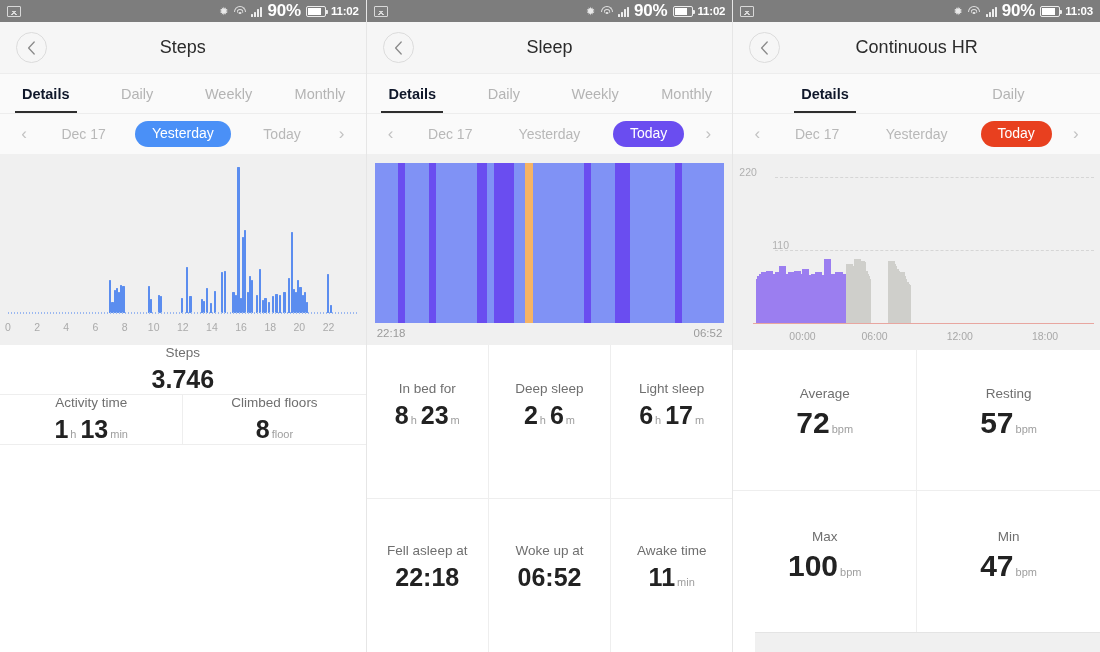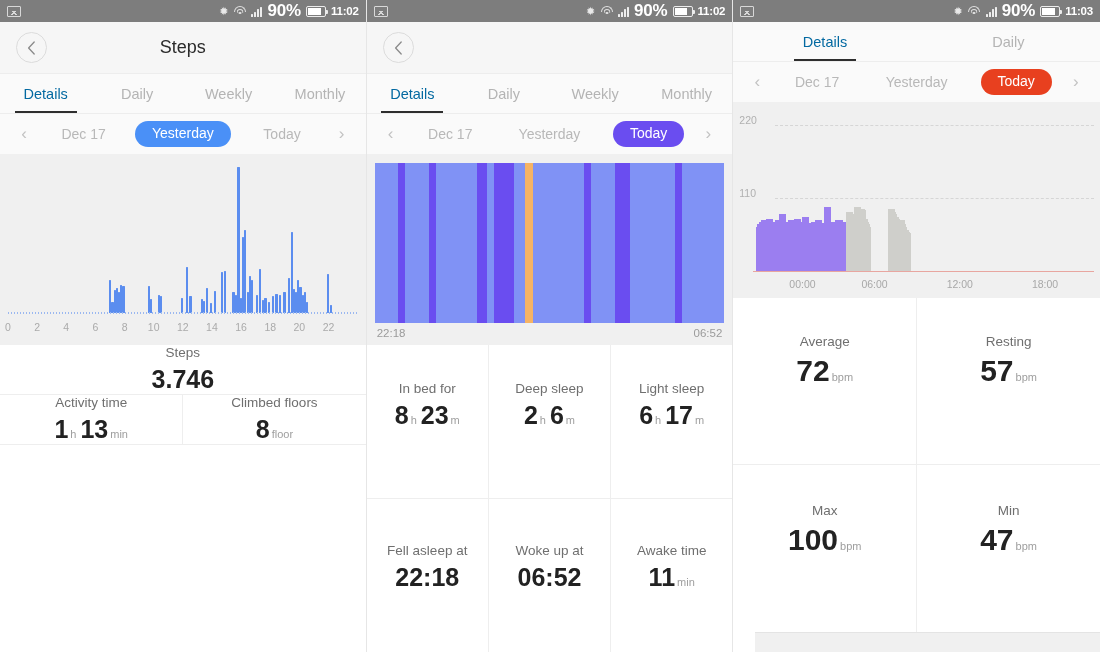--- a/index.html
+++ b/index.html
@@ -88,21 +88,21 @@
   
   .tabs {
     height: 40px; background: #fafafa; flex: none;
     display: flex; align-items: stretch;
     border-bottom: 1px solid #ededed;
   }
   .tab {
     flex: 1; display: flex; align-items: center; justify-content: center;
     font-size: 14.5px; color: #b4b4b4; position: relative; cursor: pointer;
   }
-  .tab.active { color: #0369a1; font-weight: normal; }
+  .tab.active { color: #0f172a; font-weight: bold; }
   .tab.active::after {
     content: ""; position: absolute; bottom: 0; left: 50%; transform: translateX(-50%);
     width: 62px; height: 2.5px; background: #2e2e2e;
   }
   .tabs.two .tab { flex: 1; }
 
   
   .dateswitch {
     height: 41px; flex: none; background: #fafafa;
     display: flex; align-items: center; padding: 0 14px;
@@ -395,20 +395,21 @@
         <span class="sb-time">11:02</span>
       </div>
     </div>
 
     <div class="appbar">
       <div class="backbtn">
         <svg width="9" height="14" viewBox="0 0 9 14">
           <path d="M7.2 1 L1.6 7 L7.2 13" stroke="#8a8a8a" stroke-width="1.3" fill="none" stroke-linecap="round" stroke-linejoin="round"></path>
         </svg>
       </div>
+      <div class="apptitle">Sleep</div>
     </div>
 
     <div class="tabs">
       <div class="tab active">Details</div>
       <div class="tab">Daily</div>
       <div class="tab">Weekly</div>
       <div class="tab">Monthly</div>
     </div>
 
     <div class="dateswitch">
@@ -521,20 +522,28 @@
             <b></b>
           </span>
         <span class="sb-pct">90%</span>
         <span class="sb-batt">
             <i></i>
           </span>
         <span class="sb-time">11:03</span>
       </div>
     </div>
 
+    <div class="appbar">
+      <div class="backbtn">
+        <svg width="9" height="14" viewBox="0 0 9 14">
+          <path d="M7.2 1 L1.6 7 L7.2 13" stroke="#8a8a8a" stroke-width="1.3" fill="none" stroke-linecap="round" stroke-linejoin="round"></path>
+        </svg>
+      </div>
+      <div class="apptitle">Continuous HR</div>
+    </div>
 
     <div class="tabs two">
       <div class="tab active">Details</div>
       <div class="tab">Daily</div>
     </div>
 
     <div class="dateswitch">
       <div class="arrowbtn">‹</div>
       <div class="dateitem">Dec 17</div>
       <div class="dateitem">Yesterday</div>
@@ -550,21 +559,21 @@
         <circle cx="10" cy="10" r="7" stroke="#b9b9b9" stroke-width="1.3" fill="none"></circle>
         <line x1="15" y1="15" x2="20" y2="20" stroke="#b9b9b9" stroke-width="1.3" stroke-linecap="round"></line>
         <line x1="10" y1="6.6" x2="10" y2="13.4" stroke="#b9b9b9" stroke-width="1.2" stroke-linecap="round"></line>
         <line x1="6.6" y1="10" x2="13.4" y2="10" stroke="#b9b9b9" stroke-width="1.2" stroke-linecap="round"></line>
       </svg>
     </div>
 
     <div class="chartwrap hr">
       <div class="hrchart" id="hrchart">
           <div class="hrgrid" style="bottom: 99.1042px;"></div>
-          <div class="hrgridlabel" style="bottom: 93.1042px;">110</div>
+          <div class="hrgridlabel" style="bottom: 93.1042px; margin-left: 33px;">110</div>
           <div class="hrgrid" style="bottom: 172.208px;"></div>
           <div class="hrgridlabel" style="bottom: 166.208px;">220</div>
           <div class="hrplot">
             <div class="hrbar" style="left: 0.834028%; width: 2.1%; height: 40.5818%; background: rgb(155, 126, 240);"></div>
             <div class="hrbar" style="left: 1.18154%; width: 2.1%; height: 43.2%; background: rgb(155, 126, 240);"></div>
             <div class="hrbar" style="left: 1.52905%; width: 2.1%; height: 45.8182%; background: rgb(155, 126, 240);"></div>
             <div class="hrbar" style="left: 1.87656%; width: 2.1%; height: 40.5818%; background: rgb(155, 126, 240);"></div>
             <div class="hrbar" style="left: 2.22408%; width: 2.1%; height: 47.1273%; background: rgb(155, 126, 240);"></div>
             <div class="hrbar" style="left: 2.57159%; width: 2.1%; height: 44.5091%; background: rgb(155, 126, 240);"></div>
             <div class="hrbar" style="left: 2.9191%; width: 2.1%; height: 39.2727%; background: rgb(155, 126, 240);"></div>

